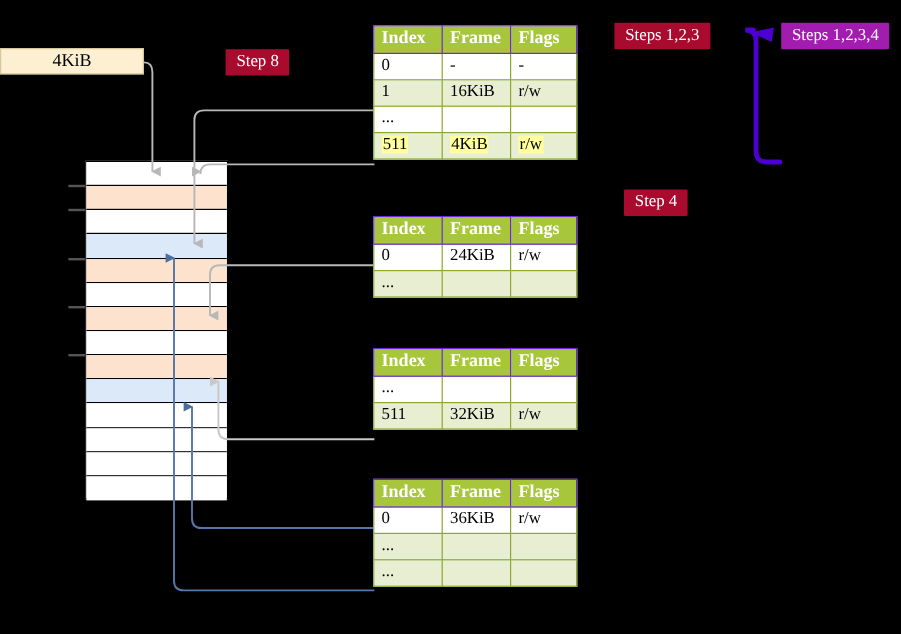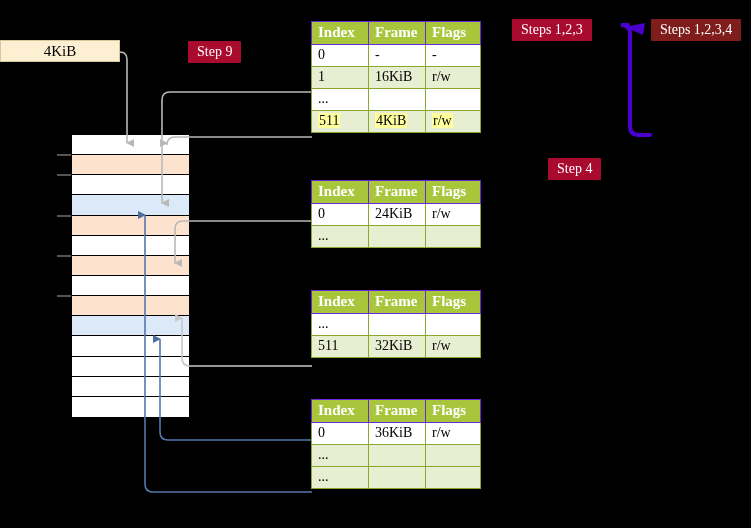--- a/index.html
+++ b/index.html
@@ -41,21 +41,21 @@
   .badge {
     position: absolute;
     color: #ffffff;
     font-size: 14px;
     padding: 2px 9px 3px 9px;
     line-height: 17px;
     white-space: nowrap;
     border-radius: 1px;
   }
   .badge-red { background: #a90b2e; }
-  .badge-purple { background: #7f1d1d; }
+  .badge-purple { background: #a21caf; }
 
   
   .memcol {
     position: absolute;
     left: 71px;
     top: 134px;
     width: 119px;
     height: 282px;
     border: 1px solid #000000;
     background: #ffffff;
@@ -114,32 +114,32 @@
 </head>
 <body>
 
 <div id="stage">
 
   <div class="kib-box" style="left:0px; top:40px; width:120px;">
     <span>4KiB</span>
   </div>
 
   <div class="badge badge-red" style="left:188px; top:41px;">
-    <span>Step 9</span>
+    <span>Step 8</span>
   </div>
 
   <div class="badge badge-red" style="left:512px; top:19px;">
     <span>Steps 1,2,3</span>
   </div>
 
   <div class="badge badge-purple" style="left:651px; top:19px;">
     <span>Steps 1,2,3,4</span>
   </div>
 
-  <div class="badge badge-red" style="left:548px; top:158px;">
+  <div class="badge badge-red" style="left:520px; top:158px;">
     <span>Step 4</span>
   </div>
 
   <div class="memcol" id="memcol">
       <div class="memrow" style="height: 20.1429px;"></div>
       <div class="memrow peach" style="height: 20.1429px;"></div>
       <div class="memrow" style="height: 20.1429px;"></div>
       <div class="memrow blue" style="height: 20.1429px;"></div>
       <div class="memrow peach" style="height: 20.1429px;"></div>
       <div class="memrow" style="height: 20.1429px;"></div>

